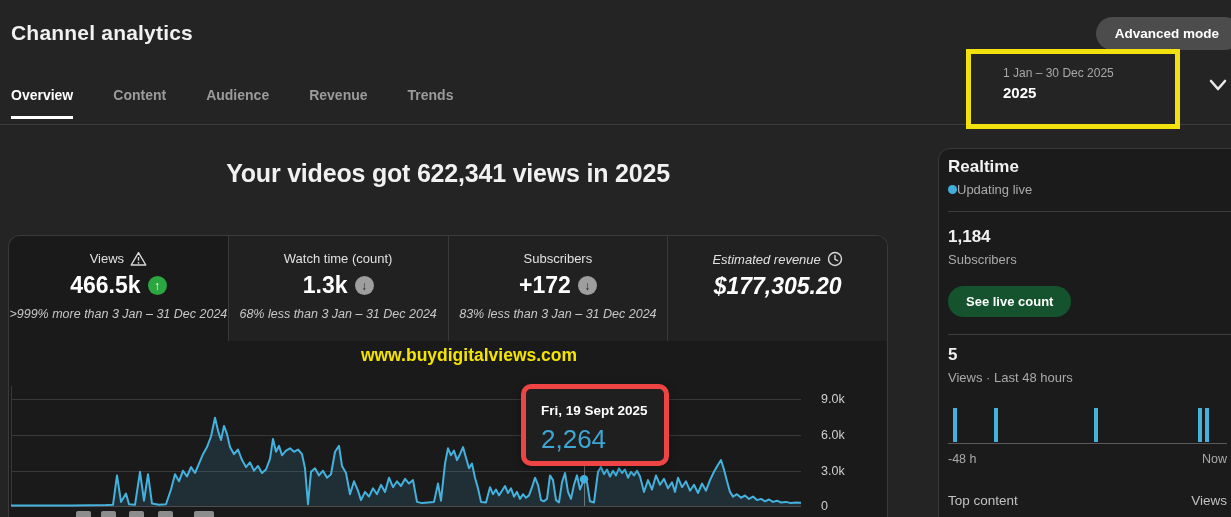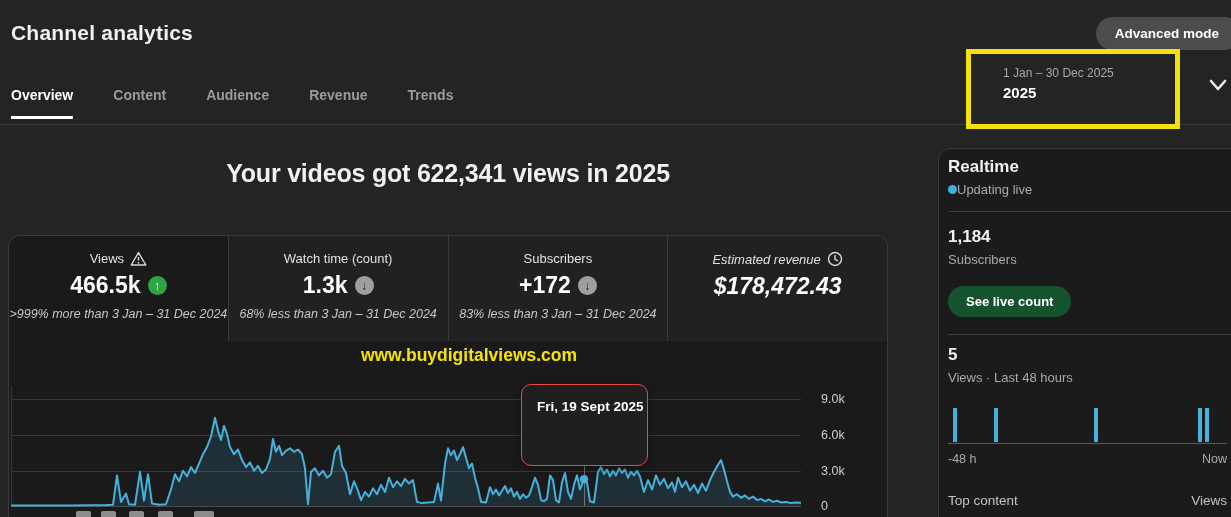--- a/index.html
+++ b/index.html
@@ -48,22 +48,22 @@
                color:#f5e400; font-size:17.5px; font-weight:700; }
 
   
   .gridline { position:absolute; left:2px; width:790px; height:1px; background:#383838; }
   .gridline.zero { background:#4c4c4c; }
   .plot-left-border { position:absolute; left:2px; top:150px; width:1px; height:121px; background:#383838; }
   .ytick { position:absolute; left:812px; width:50px; font-size:12.5px; color:#cfcfcf; }
   .chart-wrap { position:absolute; left:2px; top:150px; width:790px; height:120px; }
   .hover-line { position:absolute; top:0; bottom:0; width:1px; background:#6e6e6e; }
   .chart-wrap svg { position:absolute; left:0; top:0; }
-  .tooltip { position:absolute; left:512px; top:148px; width:127px; height:82px; background:#1f1f1f;
-             border:1px solid #ef4444; border-radius:10px; padding:14px 0 0 15px; z-index:5;
+  .tooltip { position:absolute; left:512px; top:148px; width:148px; height:82px; background:#1f1f1f;
+             border:5px solid #ef4444; border-radius:10px; padding:14px 0 0 15px; z-index:5;
              box-shadow:0 2px 8px rgba(0,0,0,.35); }
   .tt-date { font-size:13.5px; font-weight:700; color:#fff; }
   .tt-value { margin-top:6px; font-size:26px; color:#3fa6d4; }
   .cut-thumb { position:absolute; bottom:0; height:6px; background:#8d8d8d; border-radius:2px 2px 0 0; }
 
   
   .side-card { position:absolute; left:938px; top:148px; width:300px; height:375px; background:#1b1b1b;
                border:1px solid #3a3a3a; border-radius:12px 0 0 0; }
   .side-inner { position:relative; width:100%; height:100%; }
   .rt-title { position:absolute; left:9px; top:8px; font-size:17px; font-weight:700; }
@@ -154,21 +154,21 @@
 
       <div class="metric-cell">
         <div class="m-label">
             <span>Estimated revenue</span>
           <svg width="16" height="16" viewBox="0 0 16 16">
             <circle cx="8" cy="8" r="6.5" fill="none" stroke="#d8d8d8" stroke-width="1.4"></circle>
             <polyline points="8,4.5 8,8.4 10.6,9.6" fill="none" stroke="#d8d8d8" stroke-width="1.4" stroke-linecap="round"></polyline>
           </svg>
         </div>
         <div class="m-value">
-            <span>$178,472.43</span>
+            <span>$177,305.20</span>
           </div>
         <div class="m-note"></div>
       </div>
     </div>
 
     <div class="watermark">www.buydigitalviews.com</div>
 
     <div class="gridline" style="top:163px"></div>
     <div class="gridline" style="top:199px"></div>
     <div class="gridline" style="top:235px"></div>
@@ -183,20 +183,21 @@
       <div class="hover-line" id="hover-line" style="left: 573px;"></div>
       <svg width="790" height="121" viewBox="0 0 790 121">
         <polygon id="area-fill" points="0,119.4 60,119.4 95,119.1 102,118.8 106,89.4 110,115.9 115,107.6 118,118.2 124,118.8 129,85.8 133,114.7 137,88.2 141,117.6 148,118.8 155,118.2 160,103.5 164,88.2 168,95.3 172,84.7 176,90.5 180,81.1 184,87.0 188,77.6 192,68.2 196,61.1 200,50.5 204,31.7 207,44.6 210,54.0 213,39.9 216,48.1 219,61.1 223,68.2 227,63.5 231,74.1 235,81.1 239,76.4 243,84.7 247,79.9 251,87.0 255,83.5 259,72.9 262,52.9 265,65.8 268,59.9 271,69.3 275,64.6 279,62.3 283,65.8 287,63.5 291,68.2 294,82.3 297,118.2 300,85.8 304,82.3 308,89.4 312,84.7 316,91.7 320,88.2 324,65.8 328,59.9 331,79.9 335,87.0 339,108.2 343,95.3 347,104.7 350,114.1 354,105.9 358,110.6 362,102.3 366,108.2 370,98.8 374,105.9 378,91.7 382,101.2 386,95.3 390,100.0 394,92.9 398,97.6 402,94.1 406,115.9 411,117.1 417,116.5 423,115.9 427,97.6 430,114.7 434,77.6 437,62.3 440,69.3 443,64.6 446,74.1 449,68.2 452,61.1 455,71.7 458,82.3 461,77.6 464,91.7 467,102.3 470,115.9 475,116.5 479,101.2 482,108.2 485,103.5 488,109.4 491,104.7 494,100.0 497,107.0 500,102.3 503,110.6 506,105.9 509,112.9 512,108.2 515,111.8 518,109.4 521,101.2 524,91.7 527,98.8 530,114.1 533,115.3 536,112.9 539,89.4 542,94.1 545,114.1 548,116.5 551,96.4 554,87.0 557,105.9 560,112.9 563,98.8 566,89.4 569,103.5 573,93.3 576,96.4 579,115.3 583,116.5 587,85.8 590,81.1 593,88.2 596,83.5 599,90.5 602,84.7 605,89.4 608,82.3 611,87.0 614,83.5 617,91.7 620,85.8 623,89.4 626,84.7 629,90.5 633,105.9 637,94.1 641,103.5 645,89.4 649,98.8 653,92.9 657,102.3 661,96.4 664,105.9 667,91.7 671,101.2 675,95.3 679,104.7 683,98.8 687,107.0 691,97.6 695,104.7 699,94.1 703,85.8 707,78.8 710,74.1 713,83.5 716,95.3 719,105.9 722,110.6 726,108.2 730,111.8 734,109.4 738,112.9 742,110.6 746,114.1 750,112.9 754,115.3 758,113.5 762,115.9 766,114.7 770,116.5 775,115.9 780,117.1 785,116.5 790,116.7 790,120 0,120" fill="rgba(69,177,221,0.14)"></polygon>
         <polyline id="views-line" points="0,119.4 60,119.4 95,119.1 102,118.8 106,89.4 110,115.9 115,107.6 118,118.2 124,118.8 129,85.8 133,114.7 137,88.2 141,117.6 148,118.8 155,118.2 160,103.5 164,88.2 168,95.3 172,84.7 176,90.5 180,81.1 184,87.0 188,77.6 192,68.2 196,61.1 200,50.5 204,31.7 207,44.6 210,54.0 213,39.9 216,48.1 219,61.1 223,68.2 227,63.5 231,74.1 235,81.1 239,76.4 243,84.7 247,79.9 251,87.0 255,83.5 259,72.9 262,52.9 265,65.8 268,59.9 271,69.3 275,64.6 279,62.3 283,65.8 287,63.5 291,68.2 294,82.3 297,118.2 300,85.8 304,82.3 308,89.4 312,84.7 316,91.7 320,88.2 324,65.8 328,59.9 331,79.9 335,87.0 339,108.2 343,95.3 347,104.7 350,114.1 354,105.9 358,110.6 362,102.3 366,108.2 370,98.8 374,105.9 378,91.7 382,101.2 386,95.3 390,100.0 394,92.9 398,97.6 402,94.1 406,115.9 411,117.1 417,116.5 423,115.9 427,97.6 430,114.7 434,77.6 437,62.3 440,69.3 443,64.6 446,74.1 449,68.2 452,61.1 455,71.7 458,82.3 461,77.6 464,91.7 467,102.3 470,115.9 475,116.5 479,101.2 482,108.2 485,103.5 488,109.4 491,104.7 494,100.0 497,107.0 500,102.3 503,110.6 506,105.9 509,112.9 512,108.2 515,111.8 518,109.4 521,101.2 524,91.7 527,98.8 530,114.1 533,115.3 536,112.9 539,89.4 542,94.1 545,114.1 548,116.5 551,96.4 554,87.0 557,105.9 560,112.9 563,98.8 566,89.4 569,103.5 573,93.3 576,96.4 579,115.3 583,116.5 587,85.8 590,81.1 593,88.2 596,83.5 599,90.5 602,84.7 605,89.4 608,82.3 611,87.0 614,83.5 617,91.7 620,85.8 623,89.4 626,84.7 629,90.5 633,105.9 637,94.1 641,103.5 645,89.4 649,98.8 653,92.9 657,102.3 661,96.4 664,105.9 667,91.7 671,101.2 675,95.3 679,104.7 683,98.8 687,107.0 691,97.6 695,104.7 699,94.1 703,85.8 707,78.8 710,74.1 713,83.5 716,95.3 719,105.9 722,110.6 726,108.2 730,111.8 734,109.4 738,112.9 742,110.6 746,114.1 750,112.9 754,115.3 758,113.5 762,115.9 766,114.7 770,116.5 775,115.9 780,117.1 785,116.5 790,116.7" fill="none" stroke-width="2" stroke-linejoin="round" stroke-linecap="round" stroke="#45b1dd"></polyline>
         <circle id="marker-dot" r="4.2" cx="573" cy="93.3" fill="#45b1dd"></circle>
       </svg>
     </div>
 
     <div class="tooltip">
       <div class="tt-date">Fri, 19 Sept 2025</div>
+      <div class="tt-value">2,264</div>
     </div>
 
     <div class="cut-thumb" style="left:67px;width:15px"></div>
     <div class="cut-thumb" style="left:92px;width:15px"></div>
     <div class="cut-thumb" style="left:120px;width:15px"></div>
     <div class="cut-thumb" style="left:149px;width:15px"></div>
     <div class="cut-thumb" style="left:185px;width:20px"></div>
   </div>
 
   <div class="side-card">

